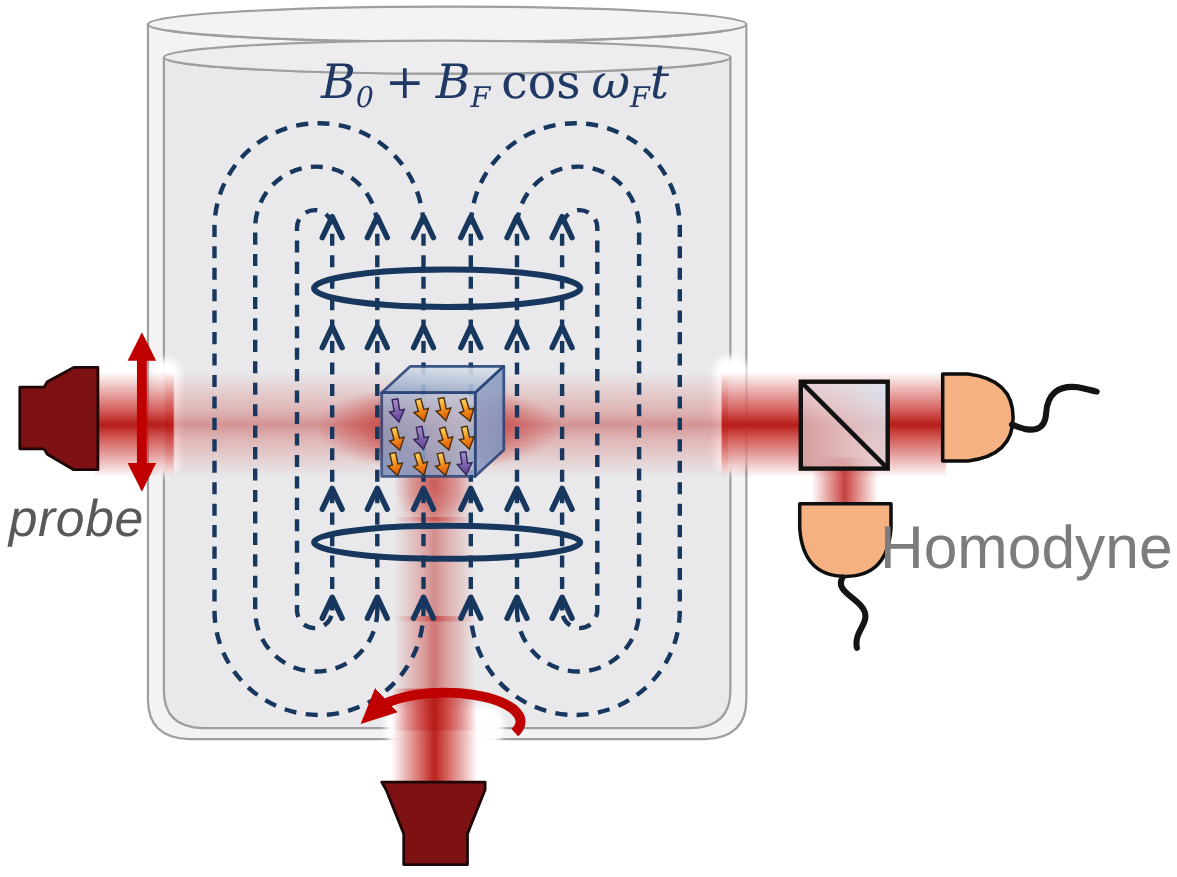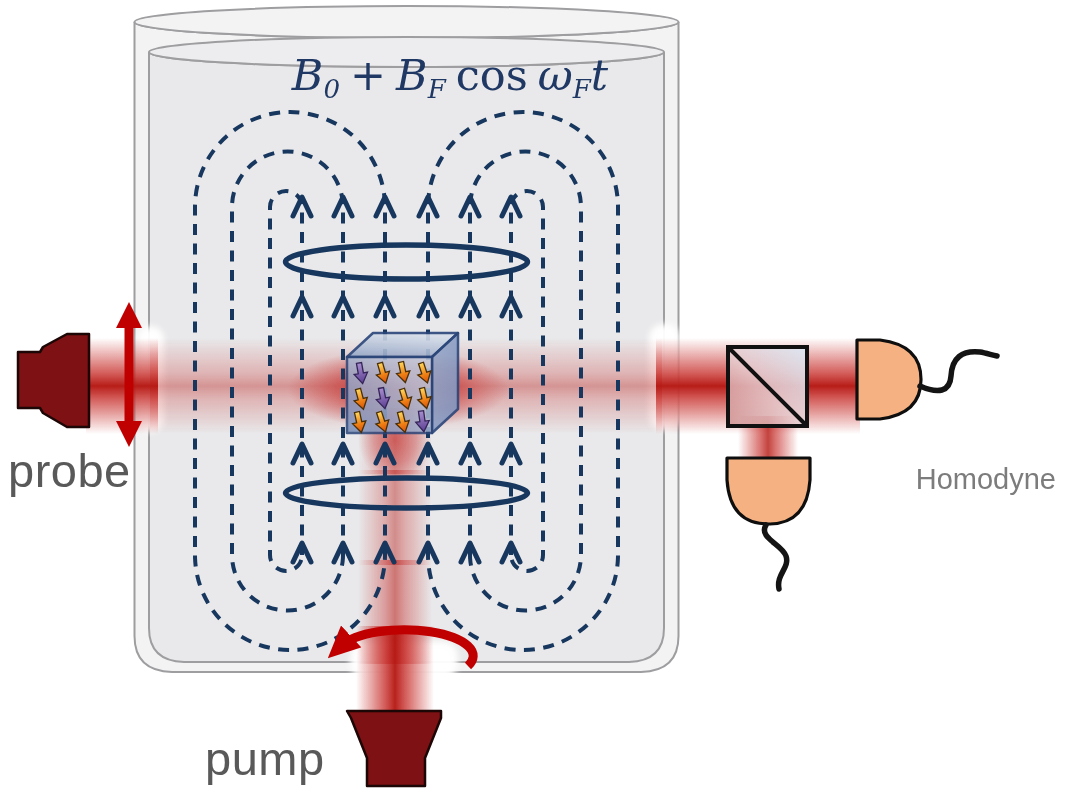--- a/index.html
+++ b/index.html
@@ -1,21 +1,21 @@
 <!DOCTYPE html>
 <html><head>
 <meta charset="utf-8">
 <style>
   html,body{margin:0;padding:0;background:#fff;}
   #stage{position:relative;width:1070px;height:797px;background:#fff;overflow:hidden;
          font-family:"Liberation Sans",sans-serif;}
   #stage svg{position:absolute;left:0;top:0;}
   .lbl{position:absolute;color:#595959;font-size:47px;letter-spacing:.5px;}
   .homodyne{position:absolute;left:800px;top:458px;width:256px;text-align:right;
-            color:#7c7c7c;font-size:29px;line-height:1.45;}
+            color:#7c7c7c;font-size:55px;line-height:1.45;}
   .formula{position:absolute;left:250px;top:50px;width:400px;text-align:center;
            color:#1f3864;font-size:43px;font-family:"DejaVu Serif",serif;}
   .formula .it{font-style:italic;}
   .formula sub{font-size:26px;font-style:italic;vertical-align:-8px;letter-spacing:0;}
   .formula .sp{display:inline-block;width:10px;}
 </style>
 </head>
 <body>
 
 <div id="stage">
@@ -204,21 +204,20 @@
     <polygon points="129,447 116,421 142,421"></polygon>
   </g>
 
   <path d="M468 666 A68 26 0 1 0 341 646" fill="none" stroke="#c00000" stroke-width="9" marker-end="url(#mArrRed)"></path>
 </svg>
 
 <div class="formula">
   <span class="it">B</span><sub>0</sub><span class="sp"></span><span>+</span><span class="sp"></span><span class="it">B</span><sub>F</sub><span class="sp"></span><span>cos</span><span class="sp"></span><span class="it">ω</span><sub>F</sub><span class="it">t</span>
 </div>
 
-<div class="lbl" style="left:8px;top:443px;">probe</div>
-
-<div class="lbl" style="left:205px;top:731px;">pump</div>
+<div class="lbl" style="left:8px;top:443px;font-style:italic;">probe</div>
+
 
 <div class="homodyne">
   <div>Homodyne</div>
 </div>
 
 </div>
 
 </body></html>

